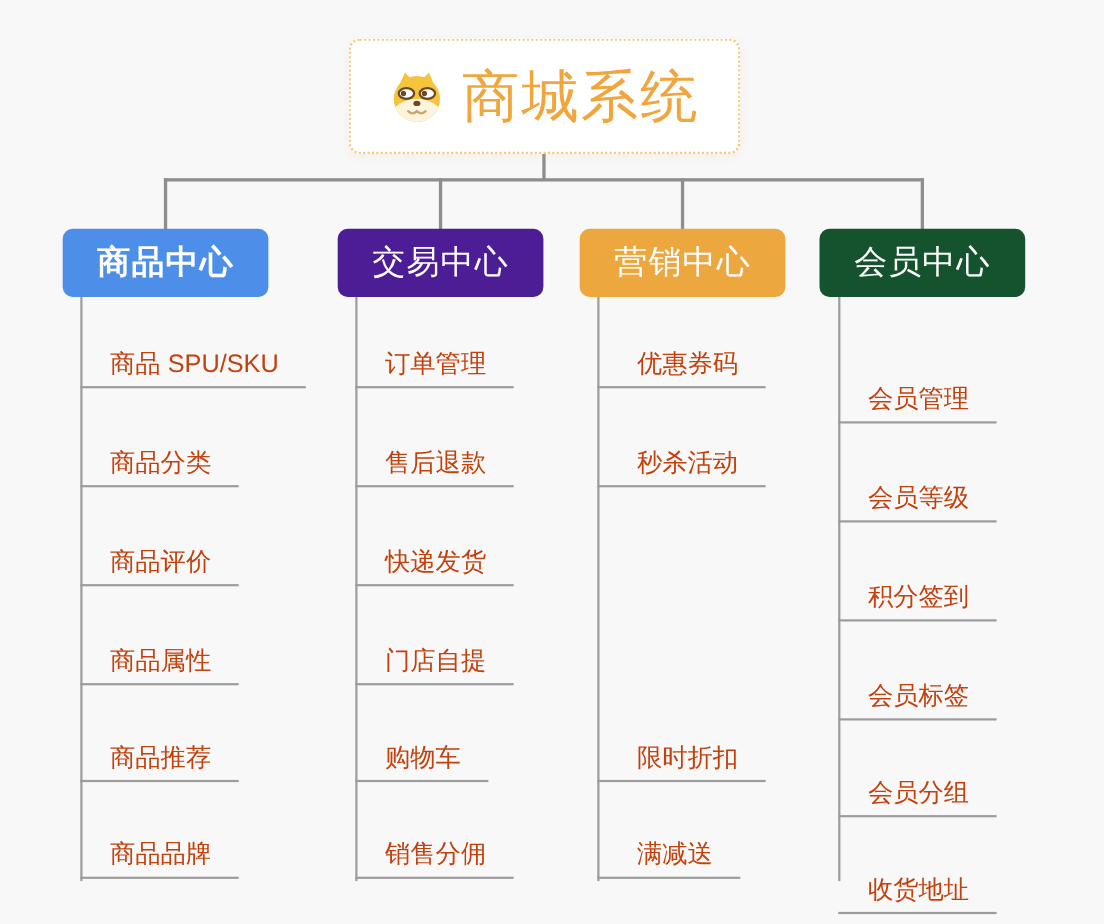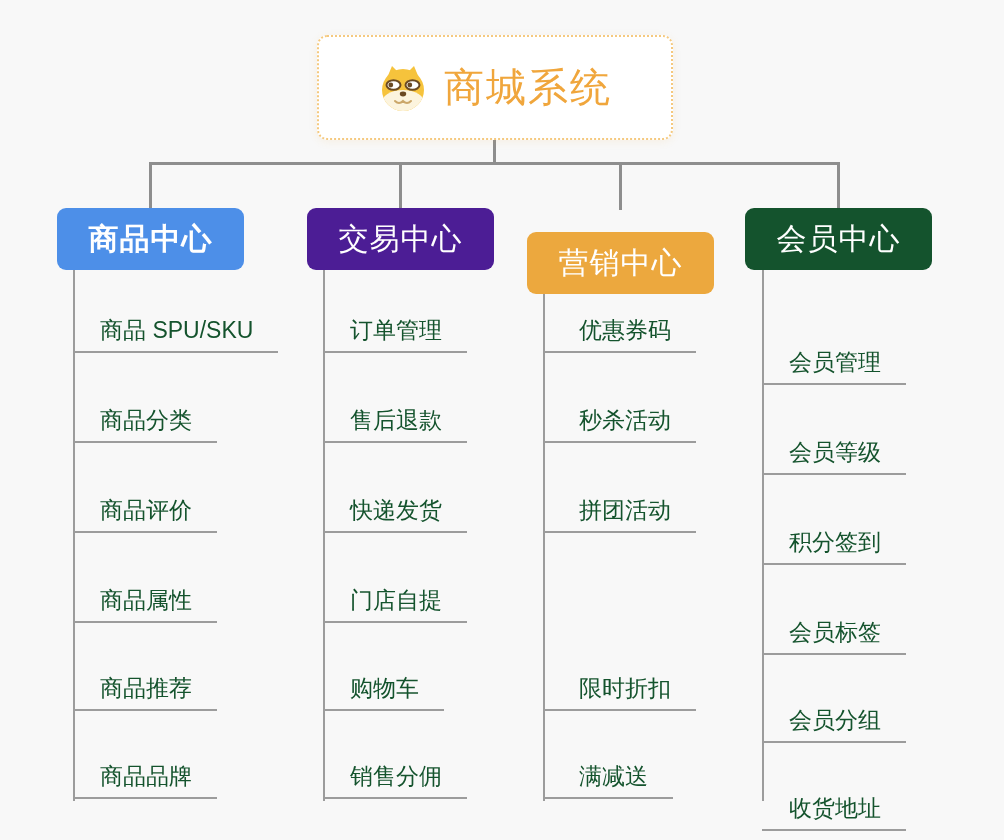--- a/index.html
+++ b/index.html
@@ -28,38 +28,38 @@
   .colline.c3{left:762px;}
 
   
   .root-node{
     position:absolute;left:317px;top:35px;width:356px;height:105px;
     background:#FFFFFF;border:2px dotted #F5C97F;border-radius:10px;
     box-sizing:border-box;
     display:flex;align-items:center;justify-content:center;gap:16px;
     box-shadow:0 2px 8px rgba(240,166,60,0.10);
   }
-  .root-title{font-size:40px;font-weight:500;letter-spacing:2px;}
+  .root-title{font-size:52px;font-weight:500;letter-spacing:2px;}
   .dog{width:50px;height:48px;display:inline-block;}
 
   
   .header{
     position:absolute;top:208px;width:187px;height:62px;
     border-radius:9px;color:#FFFFFF;font-size:30px;letter-spacing:1px;
     line-height:62px;text-align:center;
   }
   .header.c0{left:57px;}
   .header.c1{left:307px;}
-  .header.c2{left:527px;margin-top:24px;}
+  .header.c2{left:527px;}
   .header.c3{left:745px;}
 
   
   .item{
     position:absolute;white-space:nowrap;
-    font-size:23px;color:#14532d;
+    font-size:23px;color:#c2410c;
     line-height:30px;height:30px;
     padding:0 25px 6px 27px;
     border-bottom:2px solid #9C9C9C;
   }
   .item.c0{left:73px;}
   .item.c1{left:323px;}
   .item.c2{left:543px;padding-left:36px;}
   .item.c3{left:762px;margin-top:32px;}
   .item.r0{top:315px;}
   .item.r1{top:405px;}
@@ -120,21 +120,20 @@
 
   <div class="item c1 r0">订单管理</div>
   <div class="item c1 r1">售后退款</div>
   <div class="item c1 r2">快递发货</div>
   <div class="item c1 r3">门店自提</div>
   <div class="item c1 r4">购物车</div>
   <div class="item c1 r5">销售分佣</div>
 
   <div class="item c2 r0">优惠券码</div>
   <div class="item c2 r1">秒杀活动</div>
-  <div class="item c2 r2">拼团活动</div>
   <div class="item c2 r4">限时折扣</div>
   <div class="item c2 r5">满减送</div>
 
   <div class="item c3 r0">会员管理</div>
   <div class="item c3 r1">会员等级</div>
   <div class="item c3 r2">积分签到</div>
   <div class="item c3 r3">会员标签</div>
   <div class="item c3 r4">会员分组</div>
   <div class="item c3 r5">收货地址</div>
 

